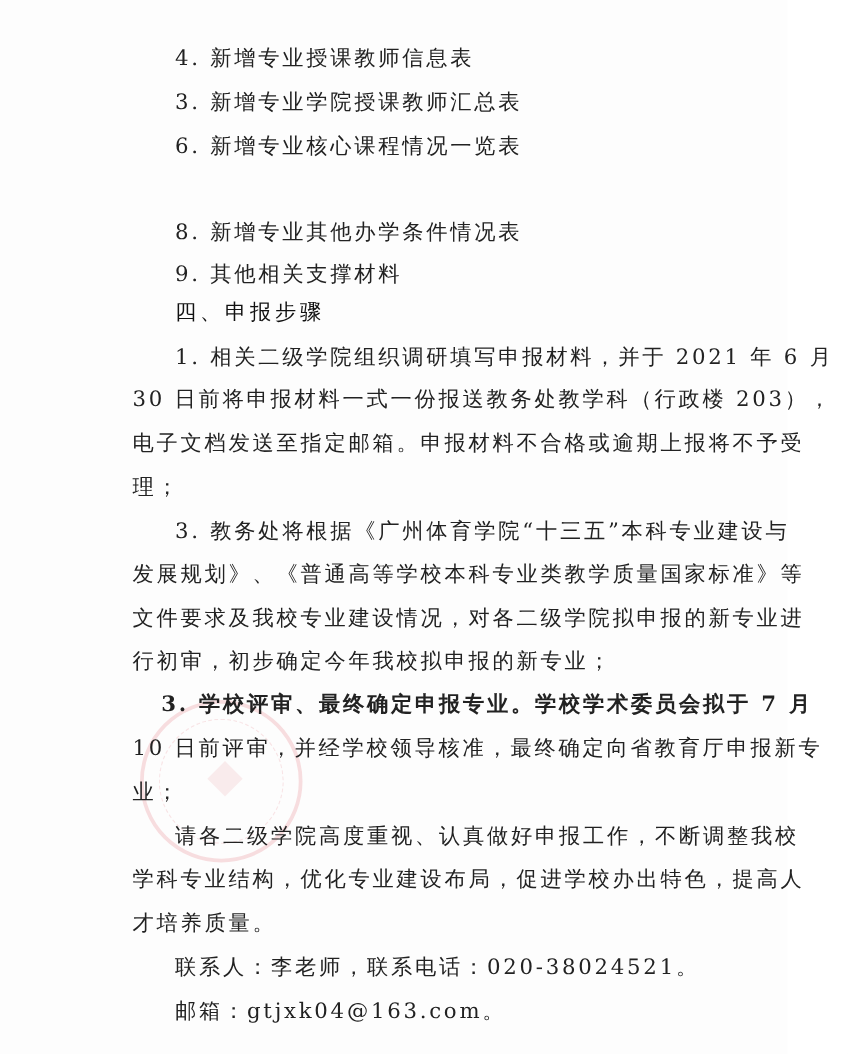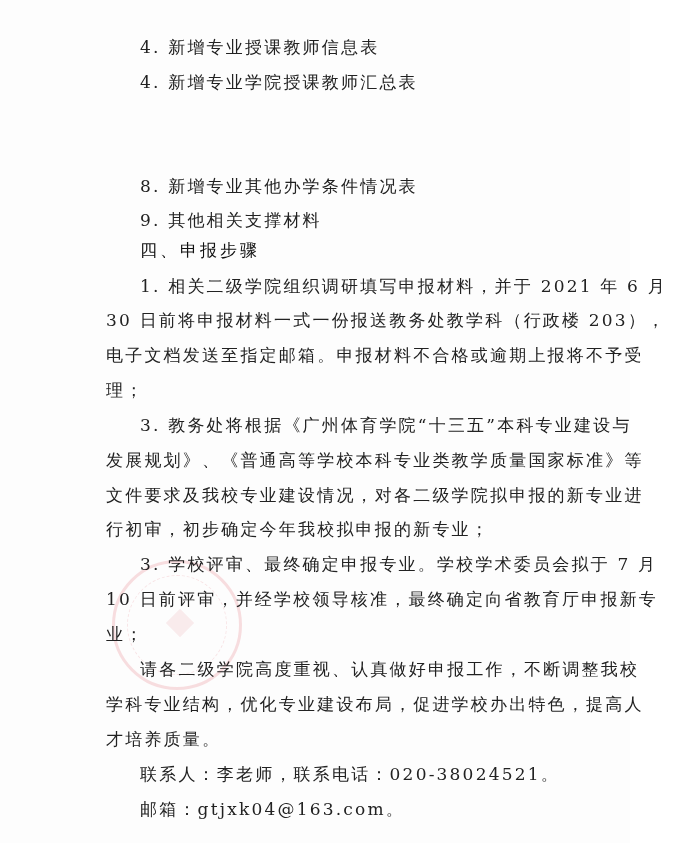--- a/index.html
+++ b/index.html
@@ -62,37 +62,38 @@
   }
 </style>
 </head>
 <body>
 
 <div class="page">
 
   <div class="seal"></div>
 
   <div class="line" style="left:140px; top:36px;">4. 新增专业授课教师信息表</div>
-  <div class="line" style="left:140px; top:71px;">4. 新增专业学院授课教师汇总表</div>
+  <div class="line" style="left:140px; top:71px;">3. 新增专业学院授课教师汇总表</div>
+  <div class="line" style="left:140px; top:106px;">6. 新增专业核心课程情况一览表</div>
   <div class="line" style="left:140px; top:175px;">8. 新增专业其他办学条件情况表</div>
   <div class="line" style="left:140px; top:209px;">9. 其他相关支撑材料</div>
 
   <div class="line heading" style="left:140px; top:239px;">四、申报步骤</div>
 
   <div class="line" style="left:140px; top:275px;">1. 相关二级学院组织调研填写申报材料，并于 2021 年 6 月</div>
   <div class="line" style="left:106px; top:309px;">30 日前将申报材料一式一份报送教务处教学科（行政楼 203），</div>
   <div class="line" style="left:106px; top:344px;">电子文档发送至指定邮箱。申报材料不合格或逾期上报将不予受</div>
   <div class="line" style="left:106px; top:379px;">理；</div>
 
   <div class="line" style="left:140px; top:414px;">3. 教务处将根据《广州体育学院“十三五”本科专业建设与</div>
   <div class="line" style="left:106px; top:449px;">发展规划》、《普通高等学校本科专业类教学质量国家标准》等</div>
   <div class="line" style="left:106px; top:518px;">行初审，初步确定今年我校拟申报的新专业；</div>
   <div class="line" style="left:106px; top:484px;">文件要求及我校专业建设情况，对各二级学院拟申报的新专业进</div>
 
-  <div class="line" style="left:140px; top:553px;">3. 学校评审、最终确定申报专业。学校学术委员会拟于 7 月</div>
+  <div class="line" style="left:129px; top:553px;font-weight:bold;">3. 学校评审、最终确定申报专业。学校学术委员会拟于 7 月</div>
   <div class="line" style="left:106px; top:588px;">10 日前评审，并经学校领导核准，最终确定向省教育厅申报新专</div>
   <div class="line" style="left:106px; top:623px;">业；</div>
 
   <div class="line" style="left:140px; top:658px;">请各二级学院高度重视、认真做好申报工作，不断调整我校</div>
   <div class="line" style="left:106px; top:693px;">学科专业结构，优化专业建设布局，促进学校办出特色，提高人</div>
   <div class="line" style="left:106px; top:728px;">才培养质量。</div>
 
   <div class="line" style="left:140px; top:763px;">联系人：李老师，联系电话：020-38024521。</div>
   <div class="line" style="left:140px; top:798px;">邮箱：gtjxk04@163.com。</div>
 

